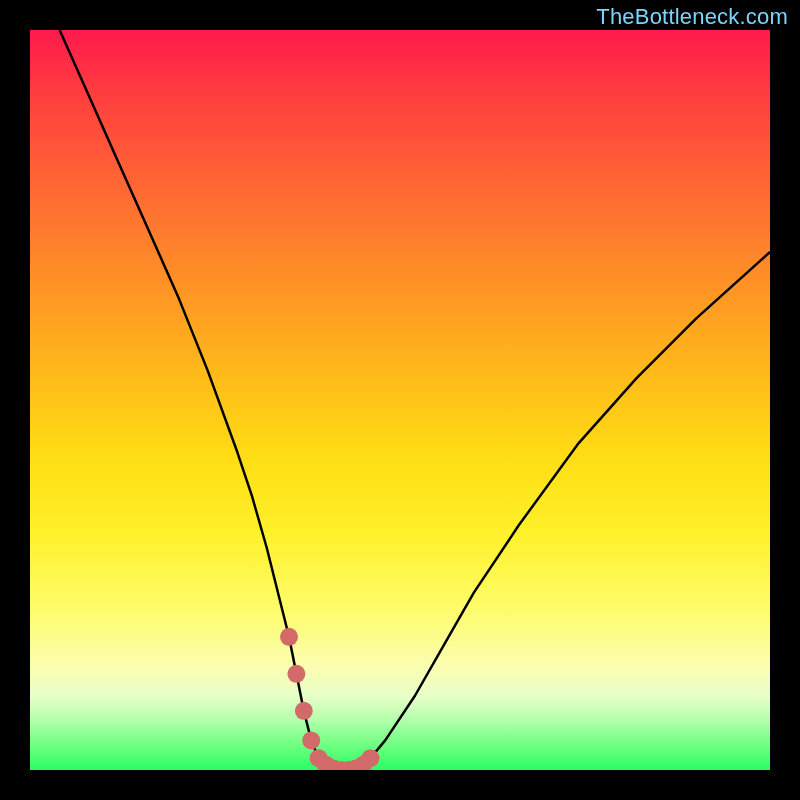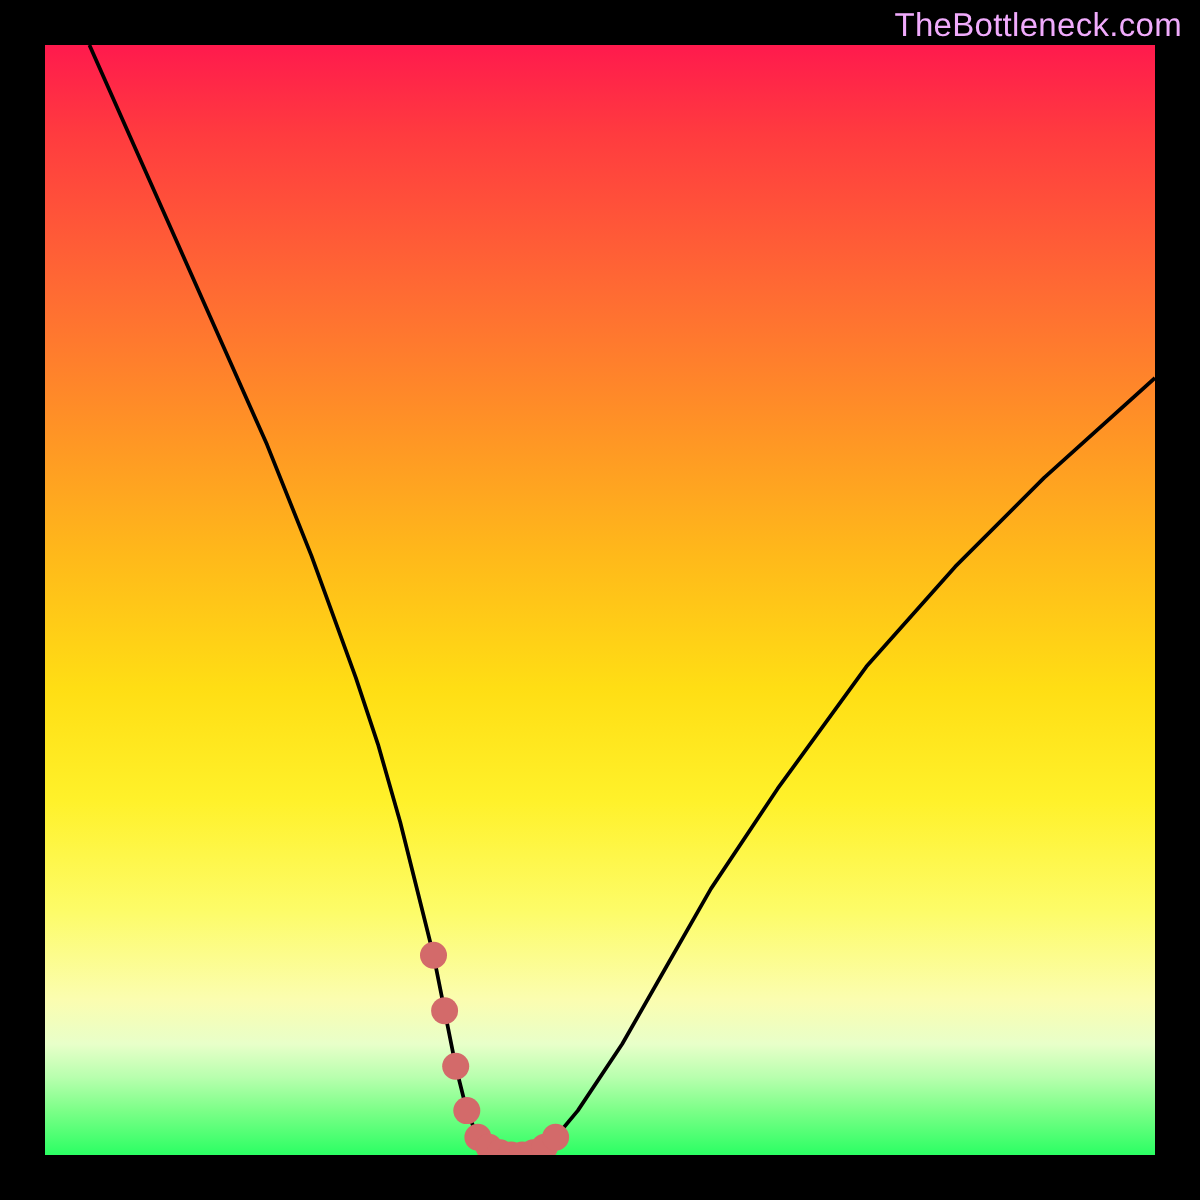--- a/index.html
+++ b/index.html
@@ -52,21 +52,21 @@
     position: absolute;
     left: 0; top: 0;
     width: 100%;
     height: 100%;
     pointer-events: none;
   }
   .watermark {
     position: absolute;
     top: 4px;
     right: 12px;
-    color: #f0abfc;
+    color: #7dd3fc;
     font-size: 22px;
     letter-spacing: 0.2px;
     user-select: none;
   }
 </style>
 </head>
 <body>
 
 <div class="frame">
   <div class="watermark">TheBottleneck.com</div>

